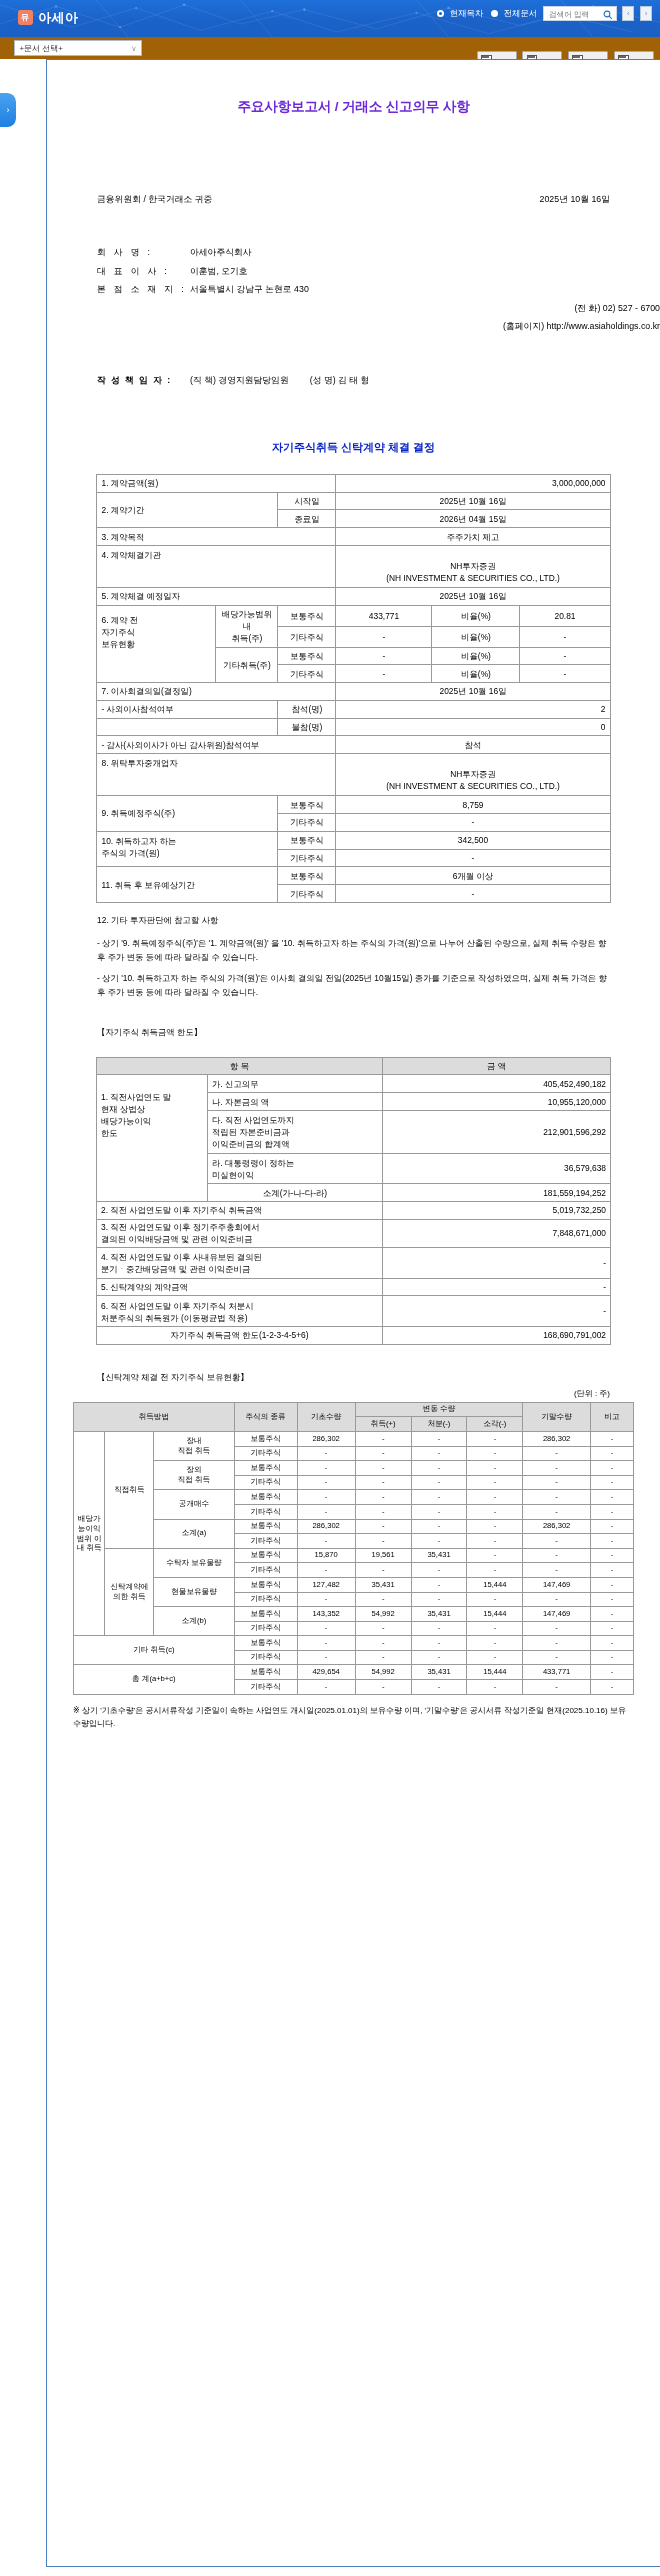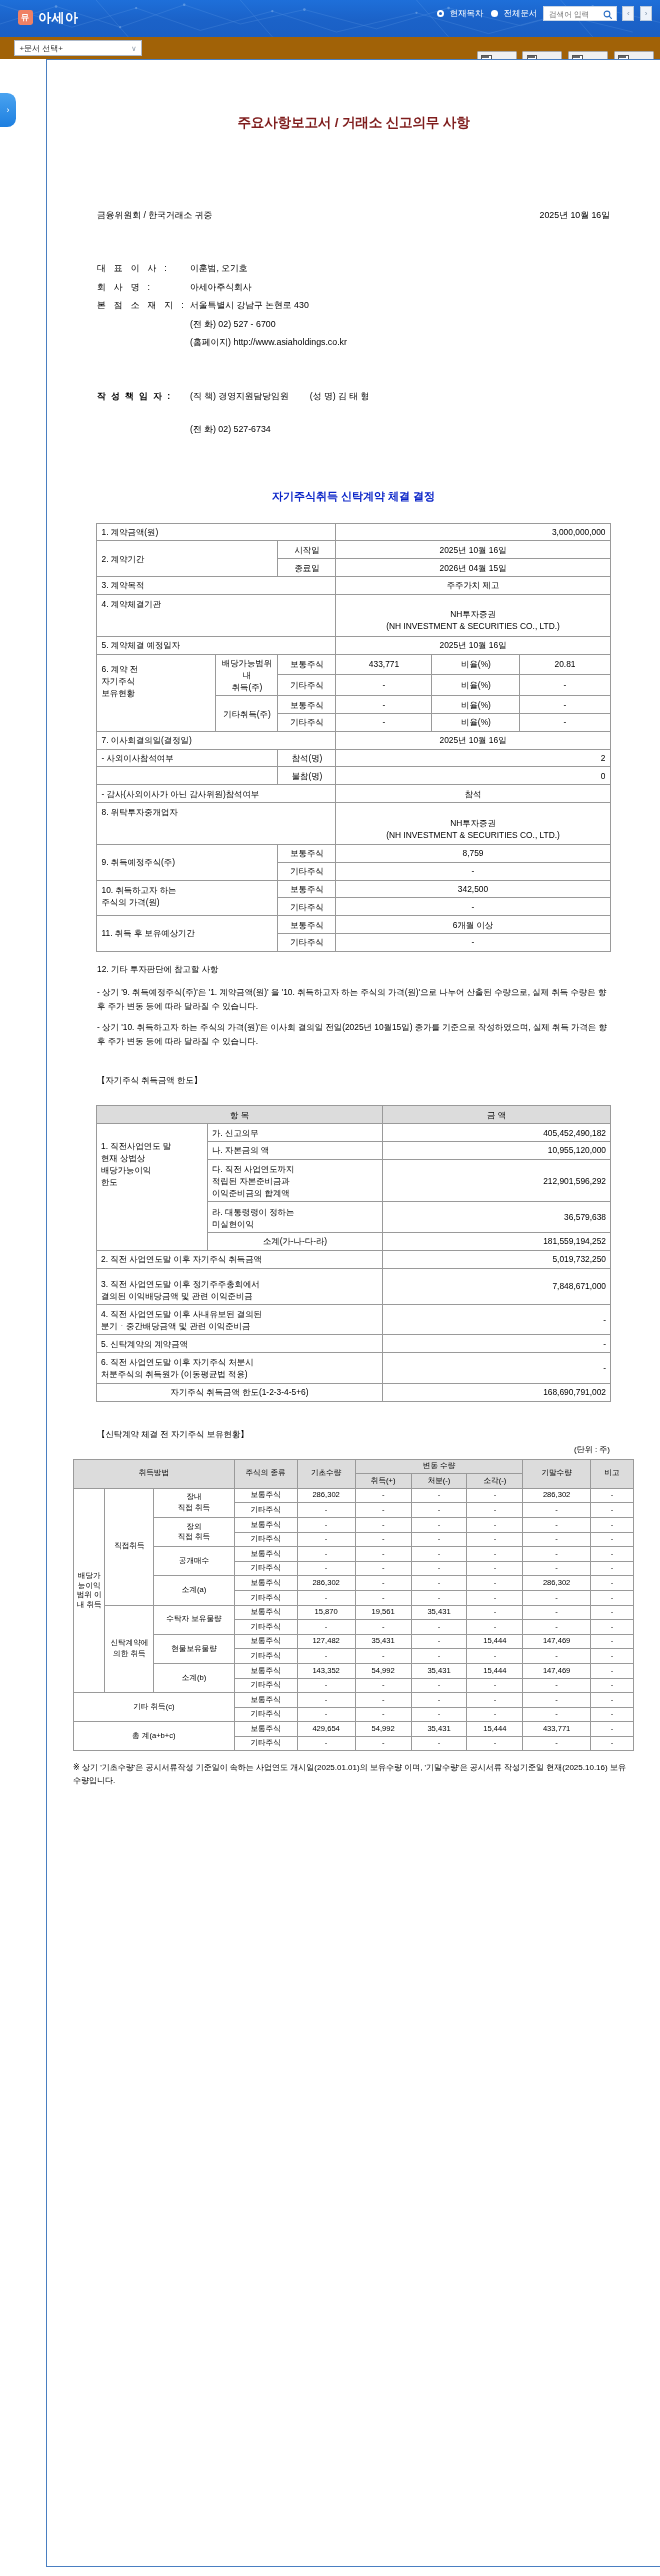--- a/index.html
+++ b/index.html
@@ -100,35 +100,35 @@
     margin:0 0 0 46px;
     width:614px;
     min-height:2508px;
     background:#fff;
     border:0.8px solid #4a7fc1;
     border-right:0;
   }
   .doc { padding: 0 0 0 0; }
 
   h1.doctitle {
-    color:#7f1d1d; font-size:13.6px; font-weight:bold;
-    text-align:center; margin:16px; padding:38px 0 0 0;
+    color:#6d28d9; font-size:13.6px; font-weight:bold;
+    text-align:center; margin:0; padding:38px 0 0 0;
     letter-spacing:-0.2px;
   }
 
   .hdrline {
     display:flex; justify-content:space-between;
     padding:0 50px 0 50px; margin-top:78px; font-size:8.8px;
   }
 
   .idblock { padding:37px 0 0 50px; font-size:8.8px; line-height:18.4px; }
   .idrow { display:flex; }
   .idlabel { width:93px; letter-spacing:2.8px; }
   .idvalue { }
-  .idsub { padding-left:93px; line-height:18.4px; }
+  .idsub { padding-left:93px; line-height:18.4px;text-align:right; }
 
   .writer { padding:36px 0 0 50px; font-size:8.8px; line-height:18.4px; }
   .writer .wrow { display:flex; }
   .writer .wlabel { width:93px; letter-spacing:1.4px;font-weight:bold; }
 
   h2.sectitle {
     color:#0a24c8; font-size:11px; font-weight:bold;
     text-align:center; margin:0; padding:50px 0 0 0;
   }
 
@@ -239,42 +239,41 @@
 
     <h1 class="doctitle">주요사항보고서 / 거래소 신고의무 사항</h1>
 
     <div class="hdrline">
       <span>금융위원회 / 한국거래소 귀중</span>
       <span>2025년   10월  16일</span>
     </div>
 
     <div class="idblock">
       <div class="idrow">
+        <span class="idlabel">회    사    명 :</span>
+        <span class="idvalue">아세아주식회사</span>
+      </div>
+      <div class="idrow">
         <span class="idlabel">대  표  이  사 :</span>
         <span class="idvalue">이훈범, 오기호</span>
-      </div>
-      <div class="idrow">
-        <span class="idlabel">회    사    명 :</span>
-        <span class="idvalue">아세아주식회사</span>
       </div>
       <div class="idrow">
         <span class="idlabel">본 점 소 재 지 :</span>
         <span class="idvalue">서울특별시 강남구 논현로 430</span>
       </div>
       <div class="idsub">(전   화) 02) 527 - 6700</div>
       <div class="idsub">(홈페이지) http://www.asiaholdings.co.kr</div>
     </div>
 
     <div class="writer">
       <div class="wrow">
         <span class="wlabel">작 성 책 임 자 :</span>
         <span>(직  책) 경영지원담당임원</span>
         <span style="padding-left:21px">(성  명) 김 태 형</span>
       </div>
-      <div style="padding-left:93px;padding-top:14.4px">(전   화) 02) 527-6734</div>
     </div>
 
     <h2 class="sectitle">자기주식취득 신탁계약 체결 결정</h2>
 
     <table class="grid">
       <colgroup>
         <col style="width:119px">
           <col style="width:62px">
           <col style="width:58px">
         <col style="width:96px">
@@ -447,21 +446,21 @@
         </tr>
         <tr>
           <td class="tc">소계(가-나-다-라)</td>
           <td class="tr">181,559,194,252</td>
         </tr>
         <tr>
           <td class="tl" colspan="2">2. 직전 사업연도말 이후 자기주식 취득금액</td>
           <td class="tr">5,019,732,250</td>
         </tr>
         <tr>
-          <td class="tl" colspan="2" style="white-space:pre-line;height:27px;vertical-align:top;padding-top:9px">3. 직전 사업연도말 이후 정기주주총회에서
+          <td class="tl" colspan="2" style="white-space:pre-line;height:27px;vertical-align:top;padding-top:1px">3. 직전 사업연도말 이후 정기주주총회에서
    결의된 이익배당금액 및 관련 이익준비금</td>
           <td class="tr">7,848,671,000</td>
         </tr>
         <tr>
           <td class="tl" colspan="2" style="white-space:pre-line;height:27px;vertical-align:top;padding-top:3.2px">4. 직전 사업연도말 이후 사내유보된 결의된
    분기ㆍ중간배당금액 및 관련 이익준비금</td>
           <td class="tr">-</td>
         </tr>
         <tr>
           <td class="tl" colspan="2">5. 신탁계약의 계약금액</td>

